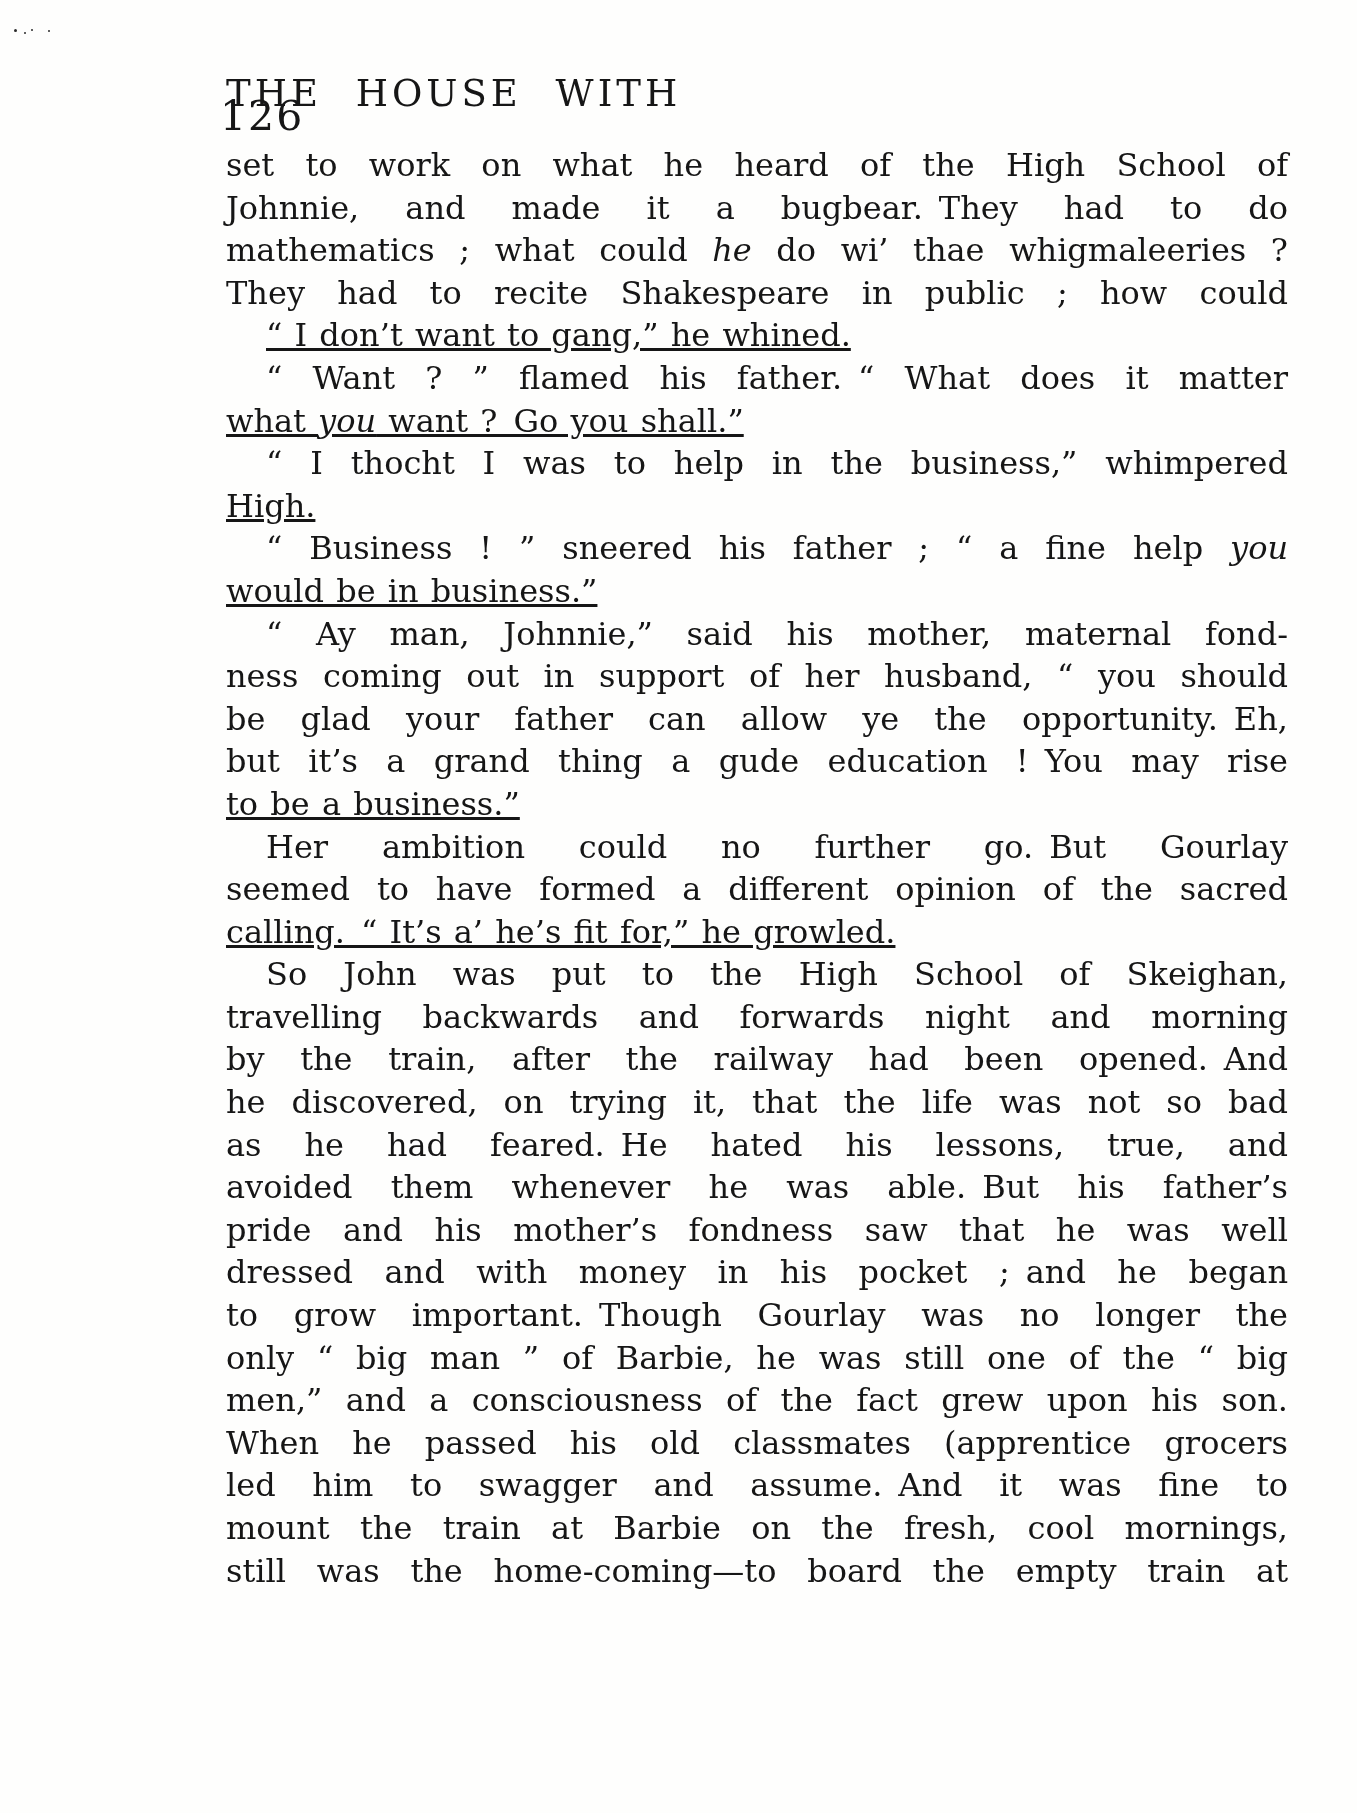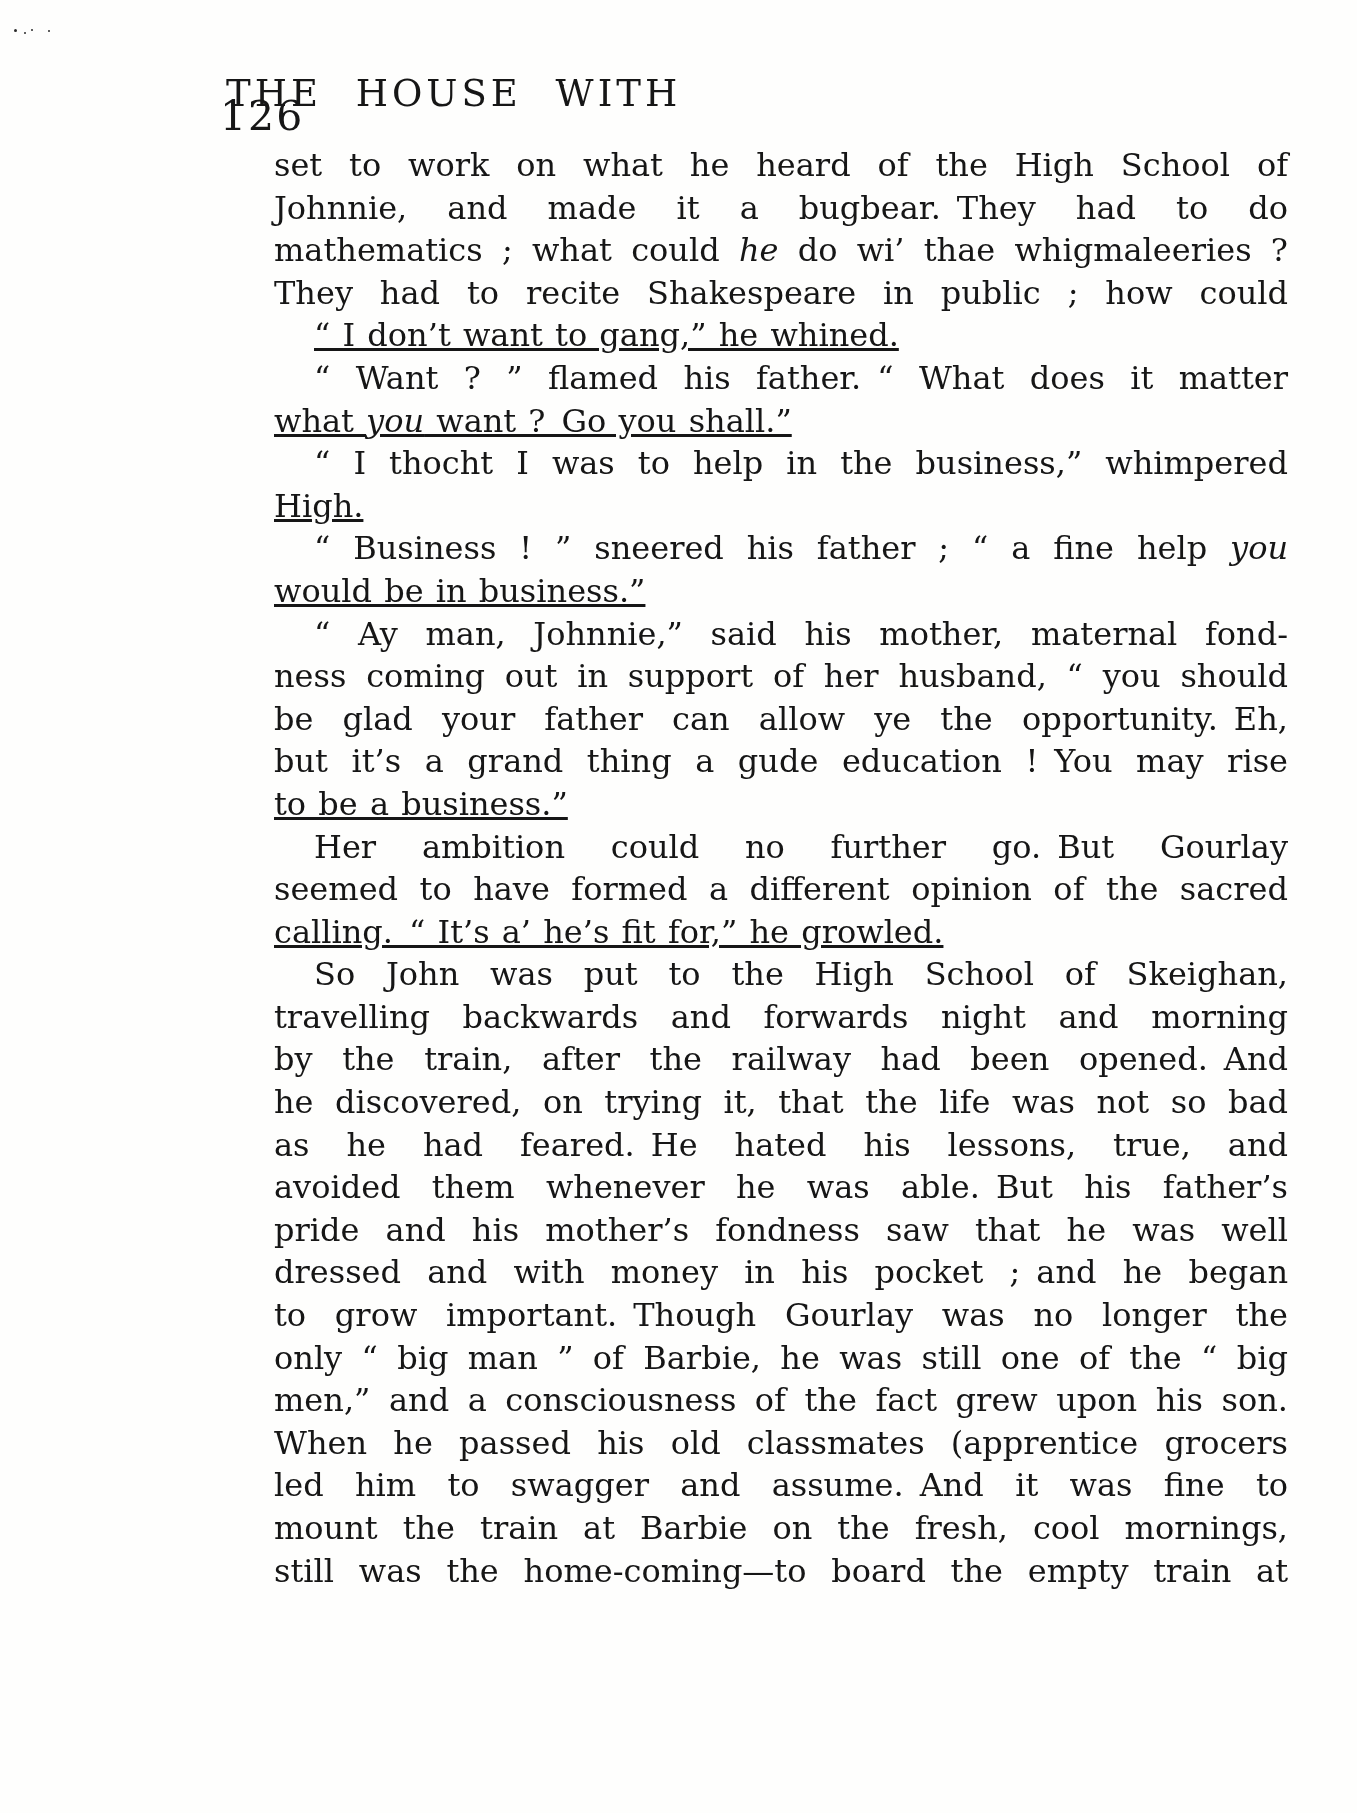--- a/index.html
+++ b/index.html
@@ -21,21 +21,21 @@
     position:absolute;left:0;right:0;top:0;
     text-align:left;padding-right:190px;
     font-size:37px;letter-spacing:4px;word-spacing:18px;
     white-space:nowrap;
   }
   .text{
     position:absolute;left:226px;top:144px;width:1062px;
     font-size:32px;line-height:42.6px;
     word-spacing:2px;
   }
-  .line{text-align:justify;text-align-last:justify;margin-left:48px;}
+  .line{text-align:justify;text-align-last:justify;}
   .line.noj{text-align-last:left;text-decoration:underline;}
   .line.ind{text-indent:40px;}
   .it{font-style:italic;}
   .speck{position:absolute;background:#2b2b2b;border-radius:50%;}
 </style>
 </head>
 <body>
 
 <div class="page">
 

